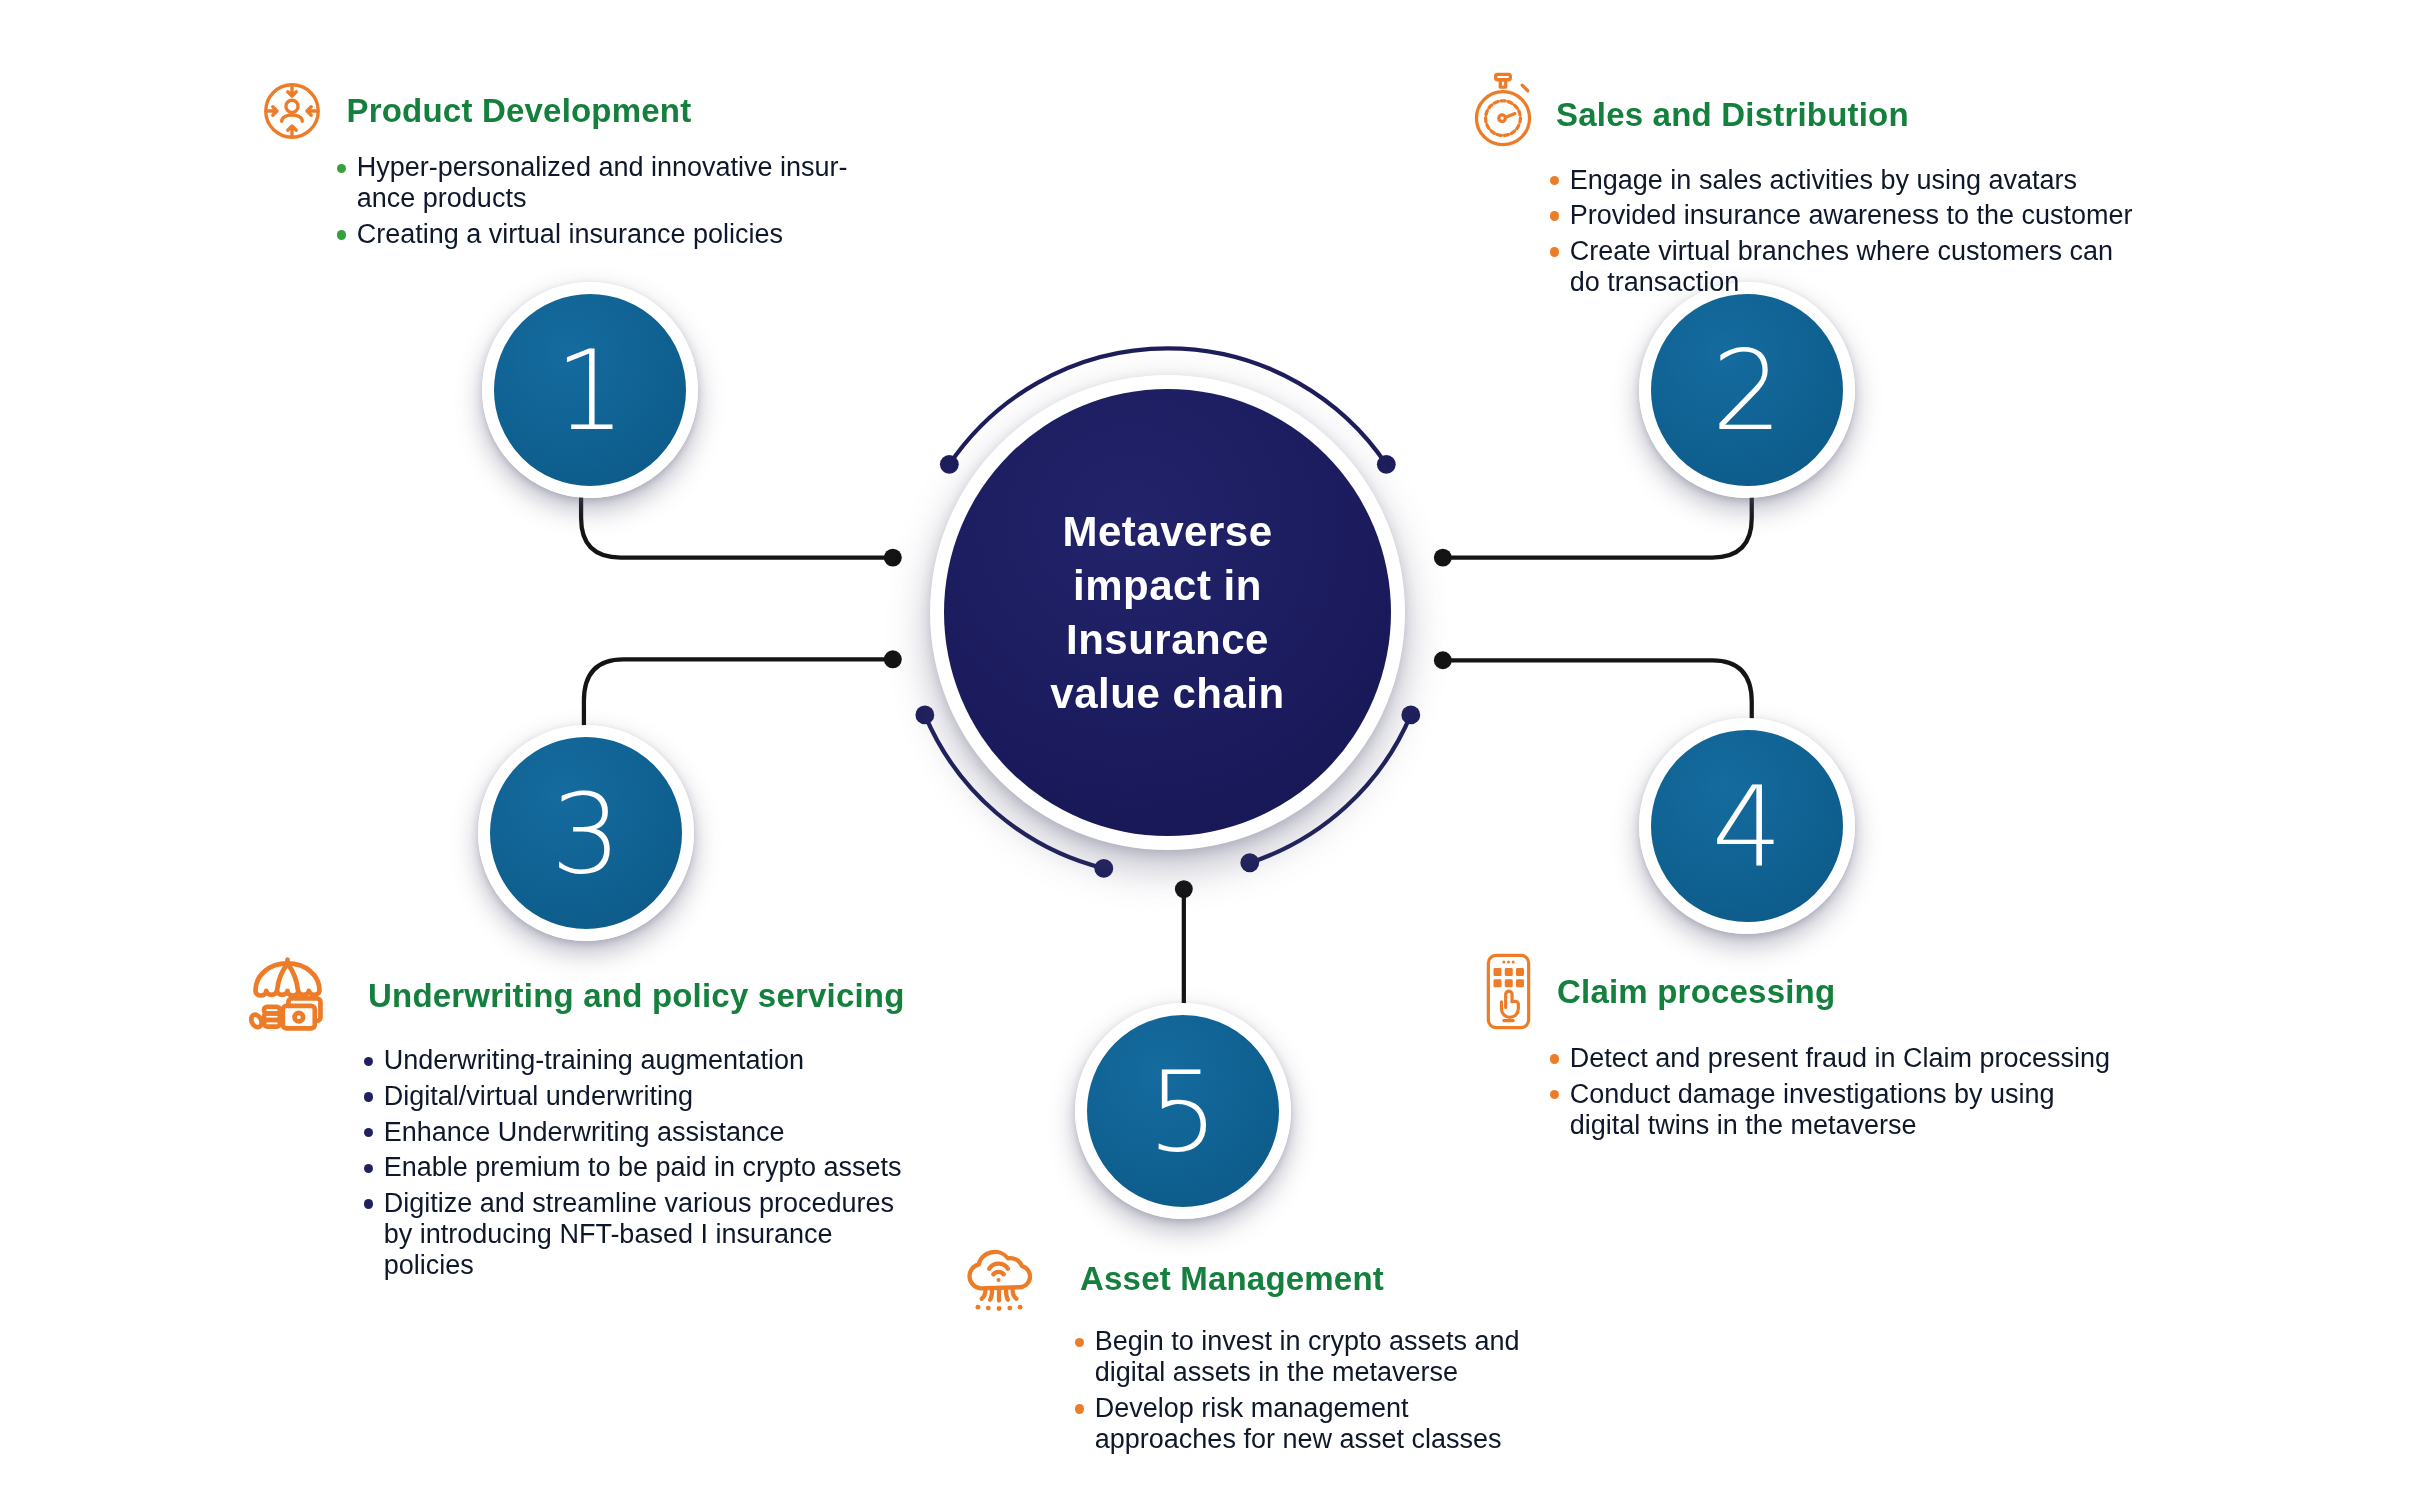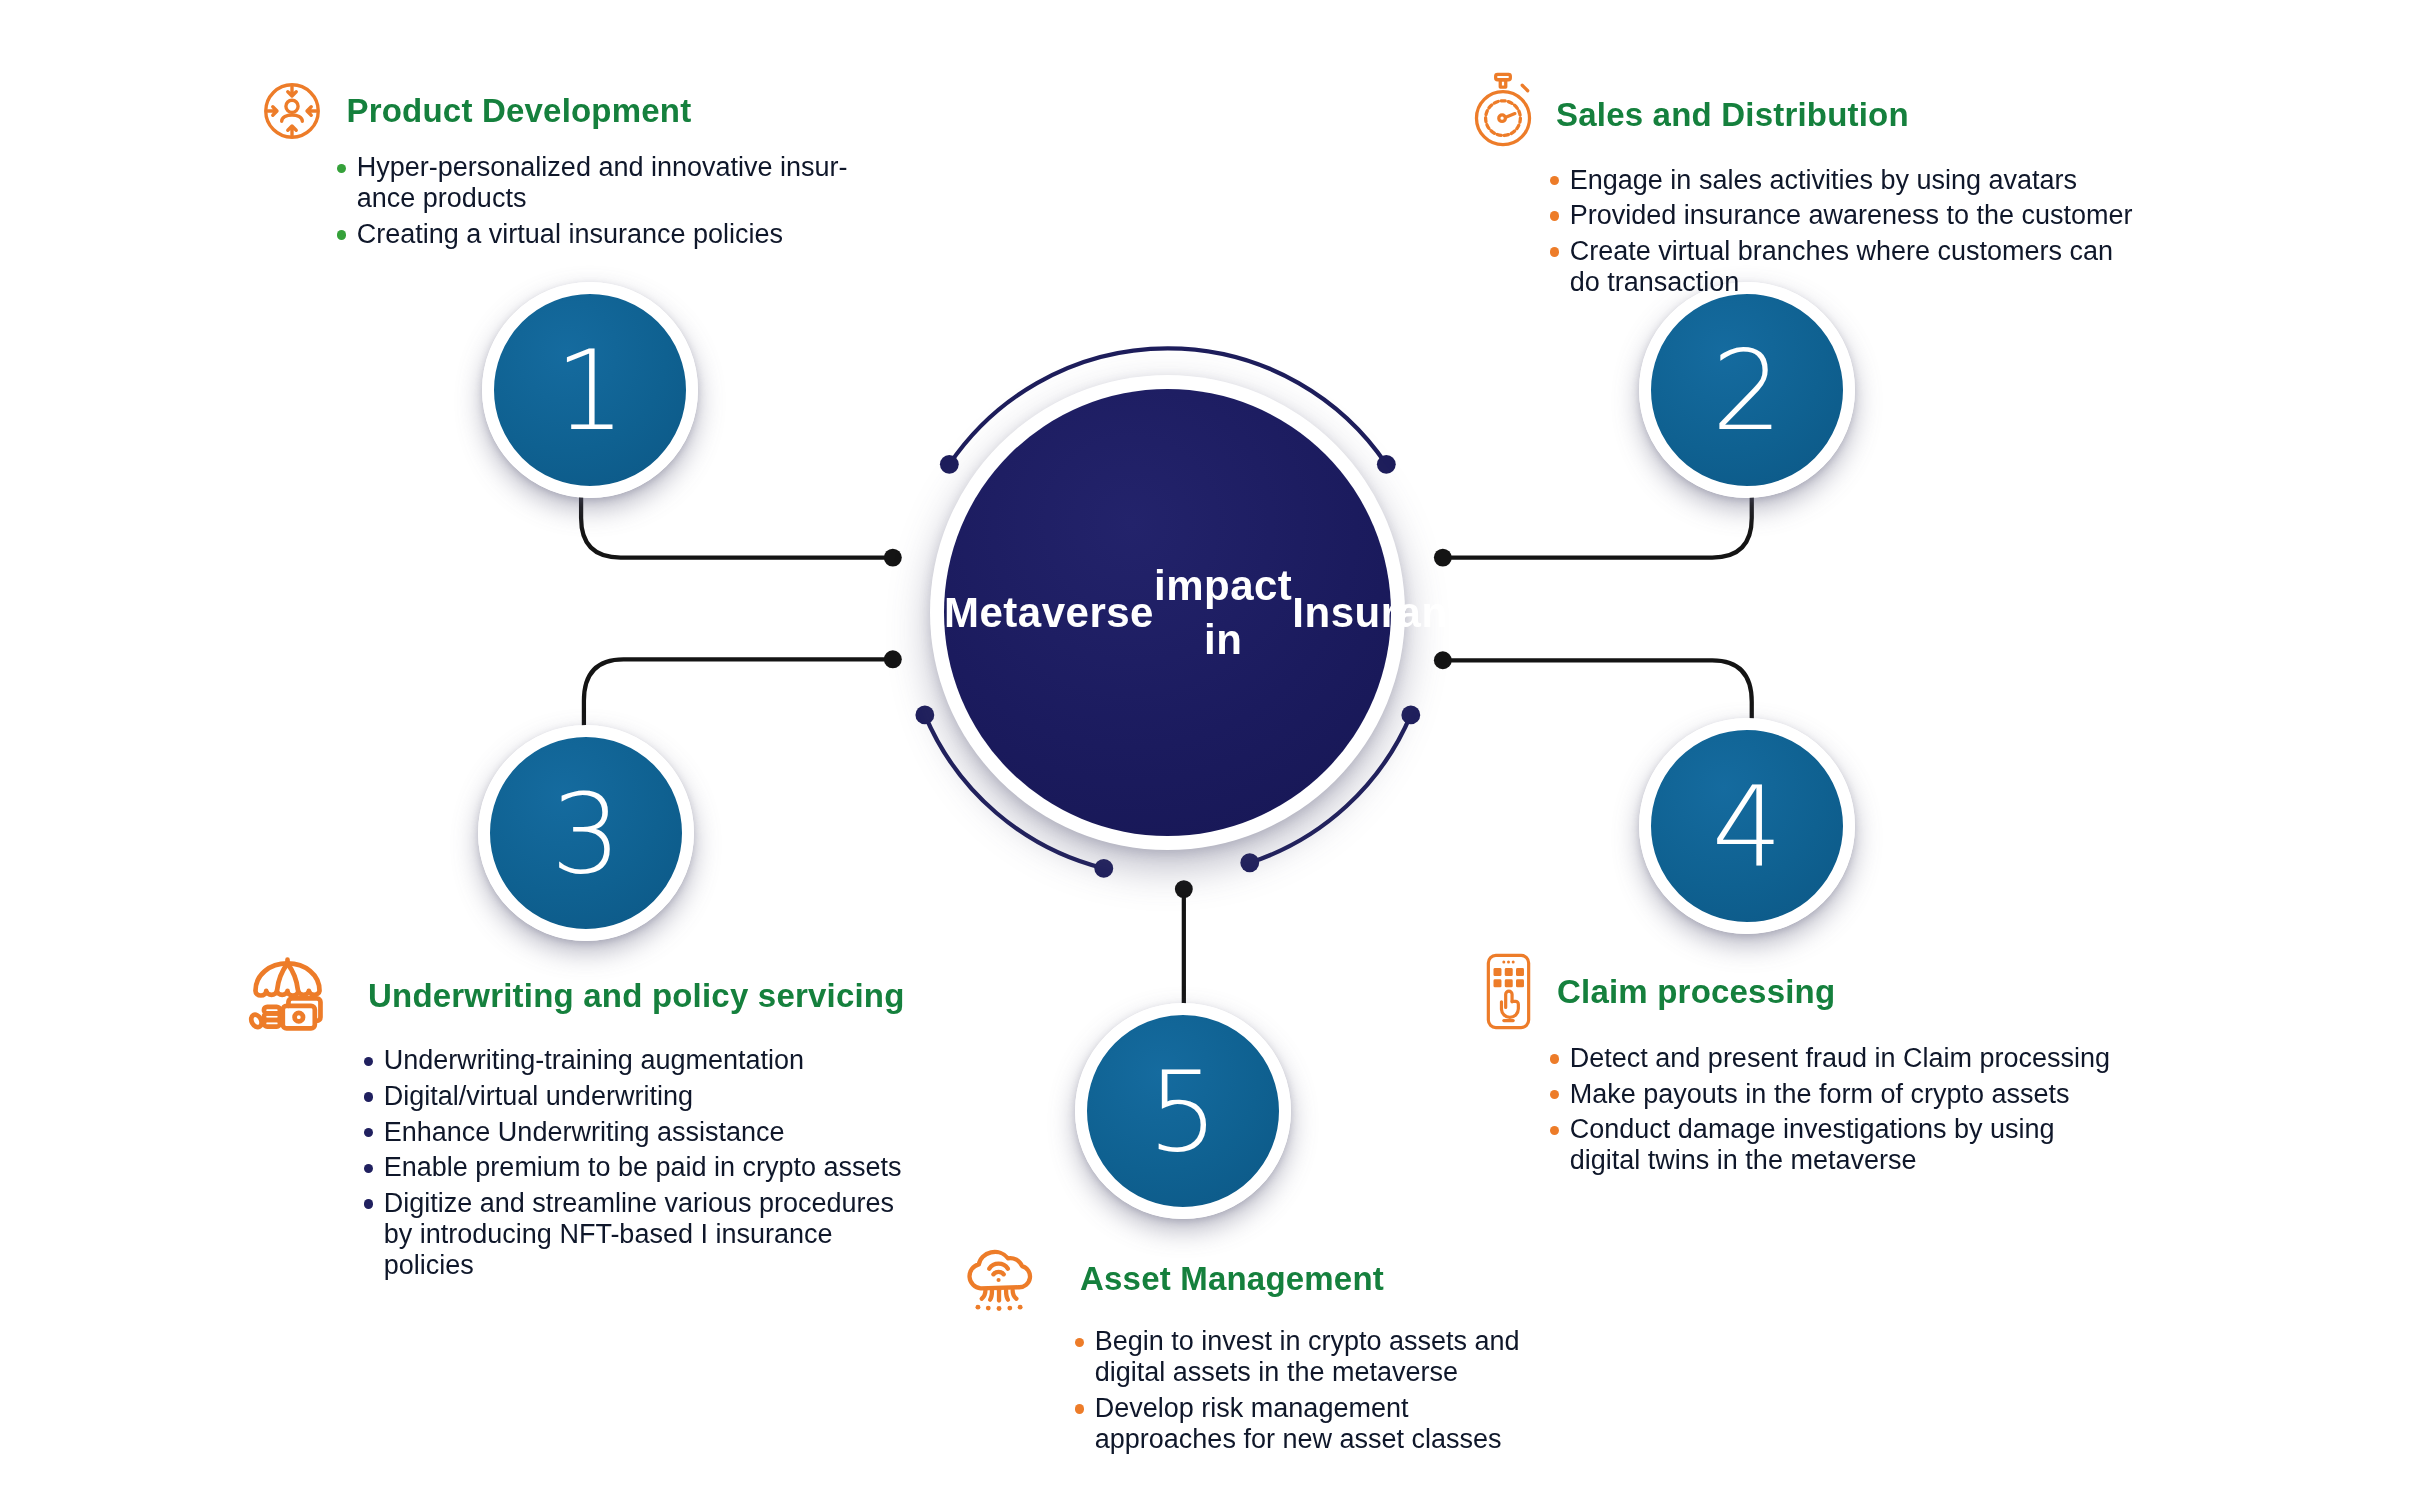--- a/index.html
+++ b/index.html
@@ -10,21 +10,21 @@
   svg.overlay{position:absolute;left:0;top:0;z-index:1;}
   
   .center-wrap{
     position:absolute;left:930px;top:375px;width:475px;height:475px;border-radius:50%;
     background:#ffffff;box-shadow:0 17px 40px rgba(80,80,110,.38),0 3.8px 11.3px rgba(80,80,110,.20);
     z-index:2;
   }
   .center-inner{
     position:absolute;inset:14px;border-radius:50%;
     background:radial-gradient(circle at 42% 30%,#23236b 0%,#1b1b5e 55%,#161653 100%);
-    display:flex;flex-direction:row;align-items:center;justify-content:space-between;
+    display:flex;flex-direction:column;align-items:center;justify-content:center;
   }
   .center-line{
     font-size:42px;line-height:54px;font-weight:bold;color:#ffffff;text-align:center;
     letter-spacing:0.5px;
   }
   
   .num-circle{
     position:absolute;width:192px;height:192px;border-radius:50%;
     border:12.2px solid #ffffff;
     background:radial-gradient(circle at 38% 30%,#156b9f 0%,#0f6191 55%,#0c5785 100%);
@@ -251,26 +251,20 @@
         <path d="M16.5 52 v8 a9 9 0 0 0 9 8.5 a9 9 0 0 0 9 -9 v-5 a3 3 0 0 0 -3 -3 h-3.7"></path>
         <path d="M19 72 h10"></path>
       </svg>
       <h2>Claim processing</h2>
     </div>
     <div class="bullets orange" style="margin-left:64px;margin-top:13px;">
       <div class="bullet">
         <span class="dot"></span>
         <div class="lines">
             <div>Detect and present fraud in Claim processing</div>
-          </div>
-      </div>
-      <div class="bullet">
-        <span class="dot"></span>
-        <div class="lines">
-            <div>Make payouts in the form of crypto assets</div>
           </div>
       </div>
       <div class="bullet">
         <span class="dot"></span>
         <div class="lines">
           <div>Conduct damage investigations by using</div>
           <div>digital twins in the metaverse</div>
         </div>
       </div>
     </div>

